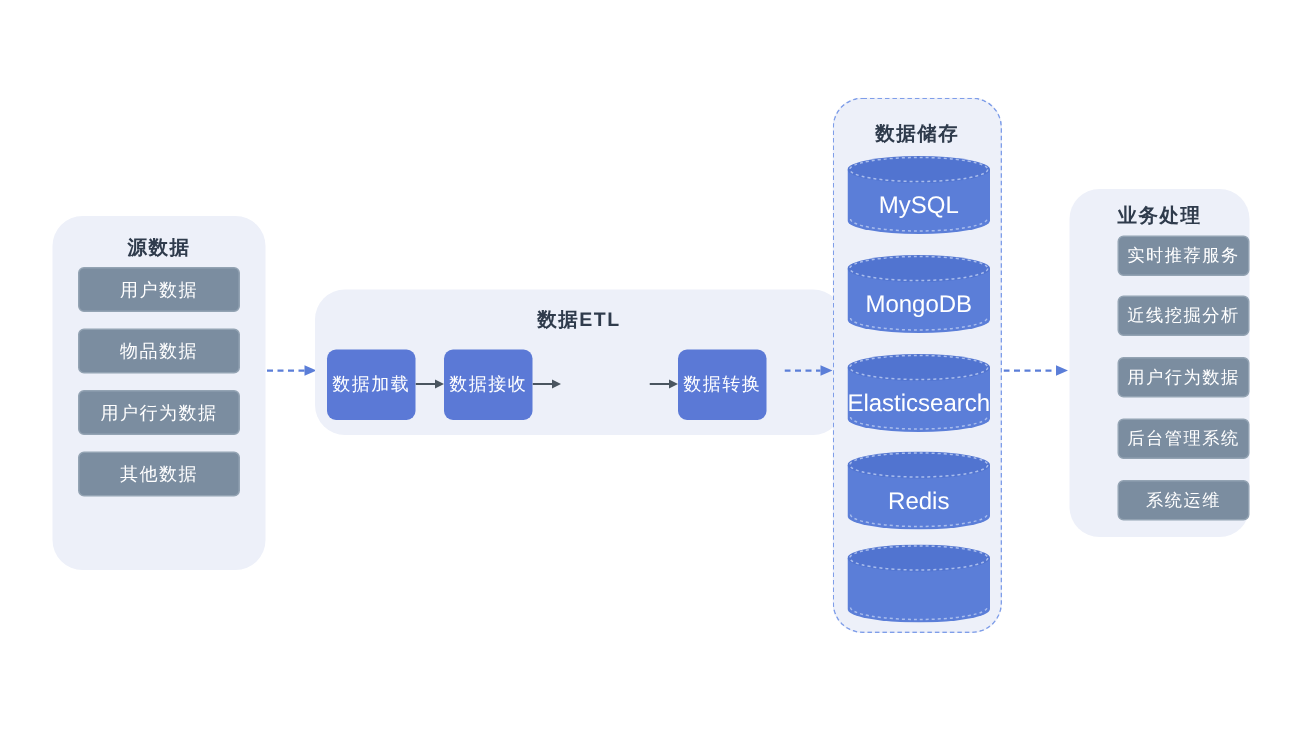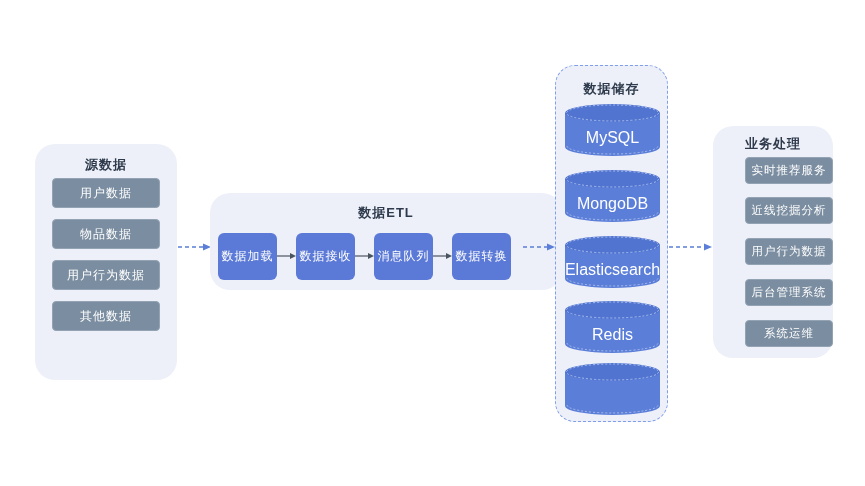--- a/index.html
+++ b/index.html
@@ -70,21 +70,20 @@
     <svg width="33" height="10">
         <line x1="0" y1="5" x2="25" y2="5" stroke="currentColor" stroke-width="1.5" stroke-dasharray="4,3"></line>
         <path d="M25,1.5 L33,5 L25,8.5 Z" fill="currentColor"></path>
       </svg>
   </div>
 
   <div class="panel panel-etl">
     <div class="panel-title" style="top:11px">数据ETL</div>
     <div class="bbox" style="left:8px">数据加载</div>
     <div class="bbox" style="left:86px">数据接收</div>
-    <div class="bbox" style="left:164px">消息队列</div>
     <div class="bbox" style="left:242px">数据转换</div>
     <div class="arrow solid" style="left:67px;top:58px">
       <svg width="19" height="10">
           <line x1="0" y1="5" x2="13" y2="5" stroke="currentColor" stroke-width="1.2"></line>
           <path d="M13,2 L19,5 L13,8 Z" fill="currentColor"></path>
         </svg>
     </div>
     <div class="arrow solid" style="left:145px;top:58px">
       <svg width="19" height="10">
           <line x1="0" y1="5" x2="13" y2="5" stroke="currentColor" stroke-width="1.2"></line>

